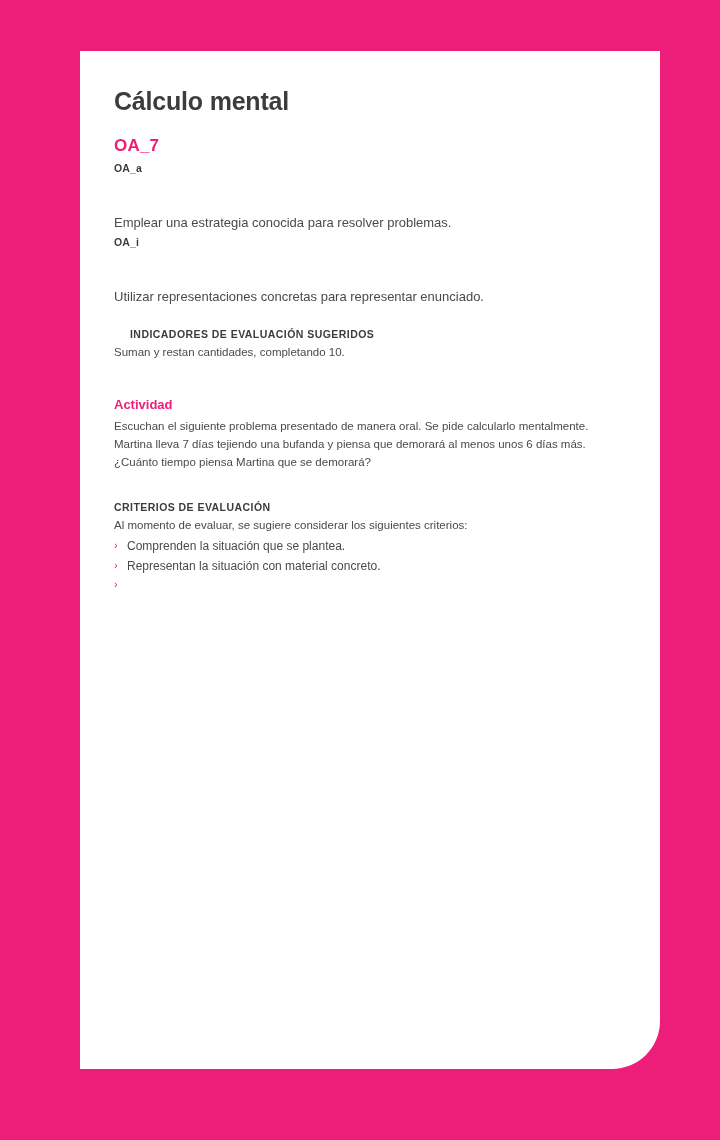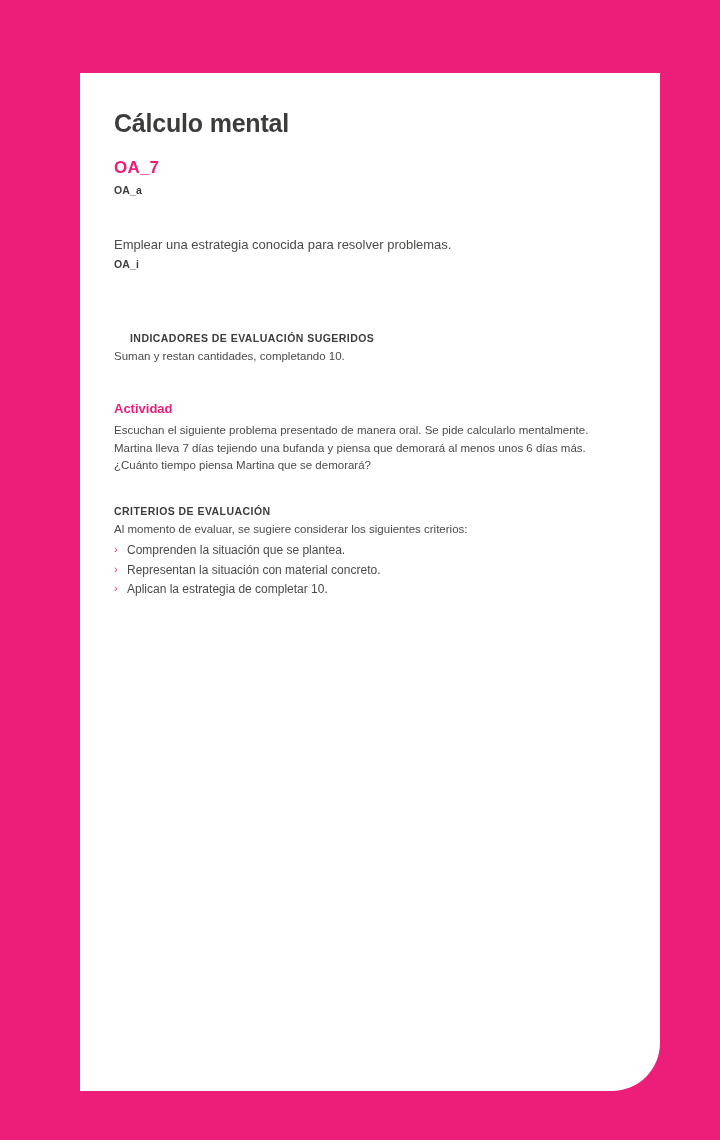--- a/index.html
+++ b/index.html
@@ -9,21 +9,21 @@
   body {
     width: 720px;
     height: 1140px;
     background: #ec1e79;
     font-family: "Liberation Sans", sans-serif;
     overflow: hidden;
   }
   .page {
     position: absolute;
     left: 80px;
-    top: 73px;
+    top: 51px;
     width: 580px;
     height: 1018px;
     background: #ffffff;
     border-bottom-right-radius: 48px;
     box-sizing: border-box;
     padding: 36px 36px 0 34px;
   }
   .doc-title {
     font-size: 25px;
     font-weight: bold;
@@ -129,20 +129,21 @@
   <h1 class="doc-title">Cálculo mental</h1>
 
   <div class="oa-code">OA_7</div>
 
   <div class="indicator-row">
     <span class="indicator-code">OA_a</span>
     <span class="indicator-text">Emplear una estrategia conocida para resolver problemas.</span>
   </div>
   <div class="indicator-row">
     <span class="indicator-code">OA_i</span>
+    <span class="indicator-text">Utilizar representaciones concretas para representar enunciado.</span>
   </div>
 
   <div class="section-head">INDICADORES DE EVALUACIÓN SUGERIDOS</div>
   <p class="section-body">Suman y restan cantidades, completando 10.</p>
 
   <div class="activity-title">Actividad</div>
   <p class="activity-line">Escuchan el siguiente problema presentado de manera oral. Se pide calcularlo mentalmente.</p>
   <p class="activity-line">Martina lleva 7 días tejiendo una bufanda y piensa que demorará al menos unos 6 días más.</p>
   <p class="activity-line">¿Cuánto tiempo piensa Martina que se demorará?</p>
 
@@ -152,16 +153,15 @@
   <div class="criteria-item">
     <span class="chev">›</span>
     <span class="criteria-text">Comprenden la situación que se plantea.</span>
   </div>
   <div class="criteria-item">
     <span class="chev">›</span>
     <span class="criteria-text">Representan la situación con material concreto.</span>
   </div>
   <div class="criteria-item">
     <span class="chev">›</span>
-    <span class="criteria-text">Aplican la estrategia de completar 10.</span>
   </div>
 
 </div>
 
 </body></html>

